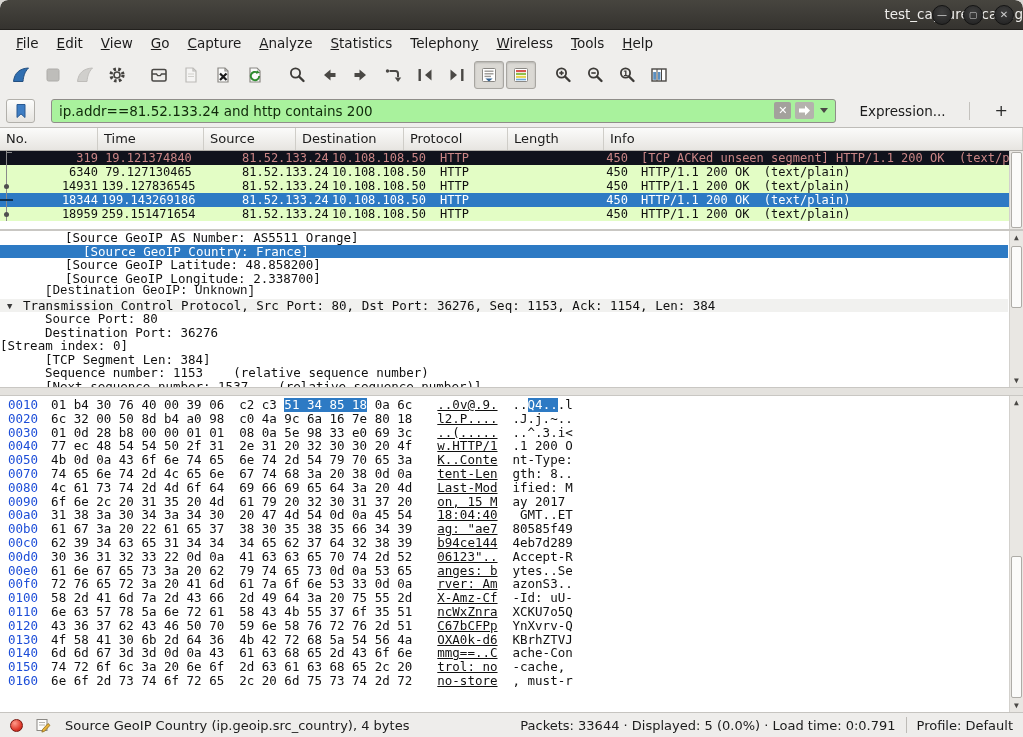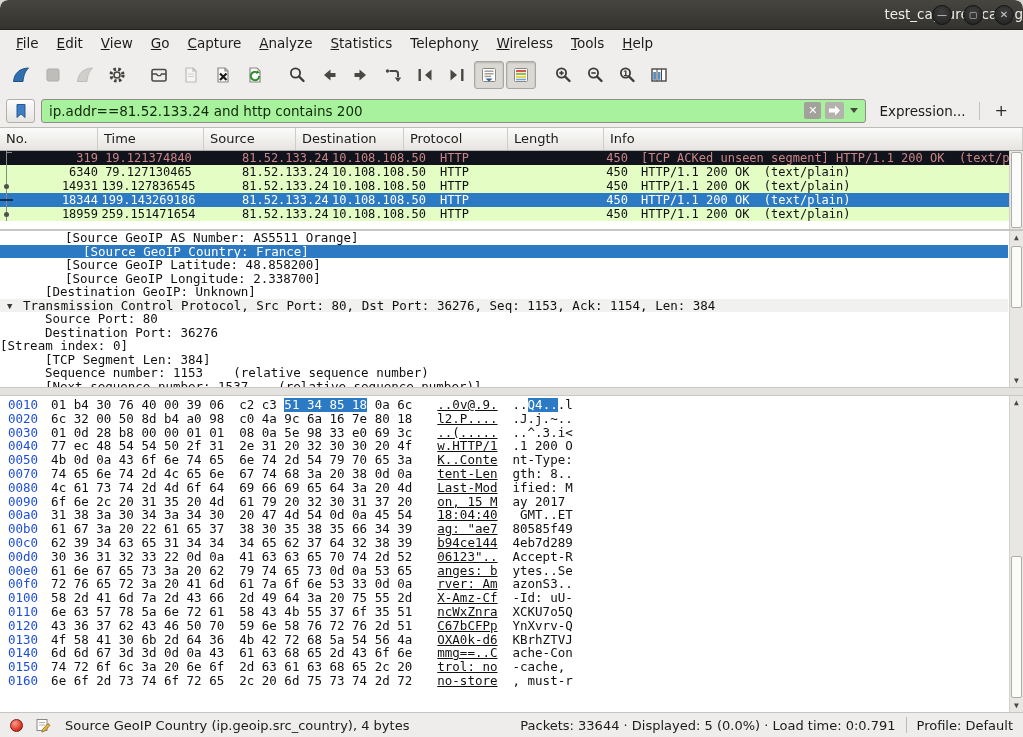--- a/index.html
+++ b/index.html
@@ -21,21 +21,21 @@
   .menu-item u{text-decoration:underline;}
   
   .toolbar{position:absolute;top:56px;left:0;right:0;height:38px;display:flex;align-items:center;
            padding-left:5px;background:#efeeec;}
   .tbtn{width:30px;height:28px;display:flex;align-items:center;justify-content:center;border-radius:3px;margin:0 1px;}
   .tbtn.toggled{background:#dbd9d4;border:1px solid #a8a6a1;box-shadow:inset 0 1px 2px rgba(0,0,0,.18);}
   .tbtn.disabled{opacity:.5;}
   .tsep{width:10px;}
   
   .filterbar{position:absolute;top:94px;left:0;right:0;height:34px;background:#efeeec;
-             border-bottom:1px solid #bebcb8;display:flex;align-items:center;padding:0 6px;gap:6px;}
+             border-bottom:1px solid #bebcb8;display:flex;align-items:center;padding:0 6px;gap:16px;}
   .fbookmark{width:29px;height:24px;background:linear-gradient(#fdfdfc,#e6e4e0);border:1px solid #b2b0ab;
              border-radius:3px;display:flex;align-items:center;justify-content:center;}
   .finput{flex:1;height:24px;background:#a9f29d;border:1px solid #8f8d89;border-radius:3px;
           display:flex;align-items:center;padding:0 5px;gap:4px;}
   .ftext{flex:1;background:transparent;border:none;outline:none;font-family:"DejaVu Sans","Liberation Sans",sans-serif;
          font-size:13.5px;color:#10290a;}
   .fx{width:17px;height:17px;background:#a3a19c;border-radius:2px;color:#fff;display:flex;align-items:center;
       justify-content:center;font-size:11px;font-weight:bold;line-height:1;}
   .fapply{width:19px;height:17px;background:#b4b2ad;border-radius:2px;display:flex;align-items:center;justify-content:center;}
   .fcaret{width:0;height:0;border-left:4px solid transparent;border-right:4px solid transparent;border-top:5px solid #4a4845;margin:0 2px;}
@@ -315,21 +315,21 @@
   </div>
 
   <div class="split" style="top:229px;height:2px;"></div>
 
   <div class="details">
     <div class="dlines" id="details-lines">
         <div class="dline" style="padding-left: 65px;"><span>[Source GeoIP AS Number: AS5511 Orange]</span></div>
         <div class="dline sel" style="padding-left: 83px;"><span>[Source GeoIP Country: France]</span></div>
         <div class="dline" style="padding-left: 65px;"><span>[Source GeoIP Latitude: 48.858200]</span></div>
         <div class="dline" style="padding-left: 65px;"><span>[Source GeoIP Longitude: 2.338700]</span></div>
-        <div class="dline" style="padding-left: 45px;"><span>[Destination GeoIP: Unknown]</span></div>
+        <div class="dline" style="padding-left: 45px; font-family: Liberation Mono, monospace;"><span>[Destination GeoIP: Unknown]</span></div>
         <div class="dline shaded" style="padding-left: 23px;"><span class="darrow">▼</span><span>Transmission Control Protocol, Src Port: 80, Dst Port: 36276, Seq: 1153, Ack: 1154, Len: 384</span></div>
         <div class="dline" style="padding-left: 45px;"><span>Source Port: 80</span></div>
         <div class="dline" style="padding-left: 45px;"><span>Destination Port: 36276</span></div>
         <div class="dline" style=""><span>[Stream index: 0]</span></div>
         <div class="dline" style="padding-left: 45px;"><span>[TCP Segment Len: 384]</span></div>
         <div class="dline" style="padding-left: 45px;"><span>Sequence number: 1153    (relative sequence number)</span></div>
         <div class="dline" style="padding-left: 45px;"><span>[Next sequence number: 1537    (relative sequence number)]</span></div>
       </div>
     <div class="sbar" style="top:0;bottom:0;">
       <div class="sarrow up">▲</div>

